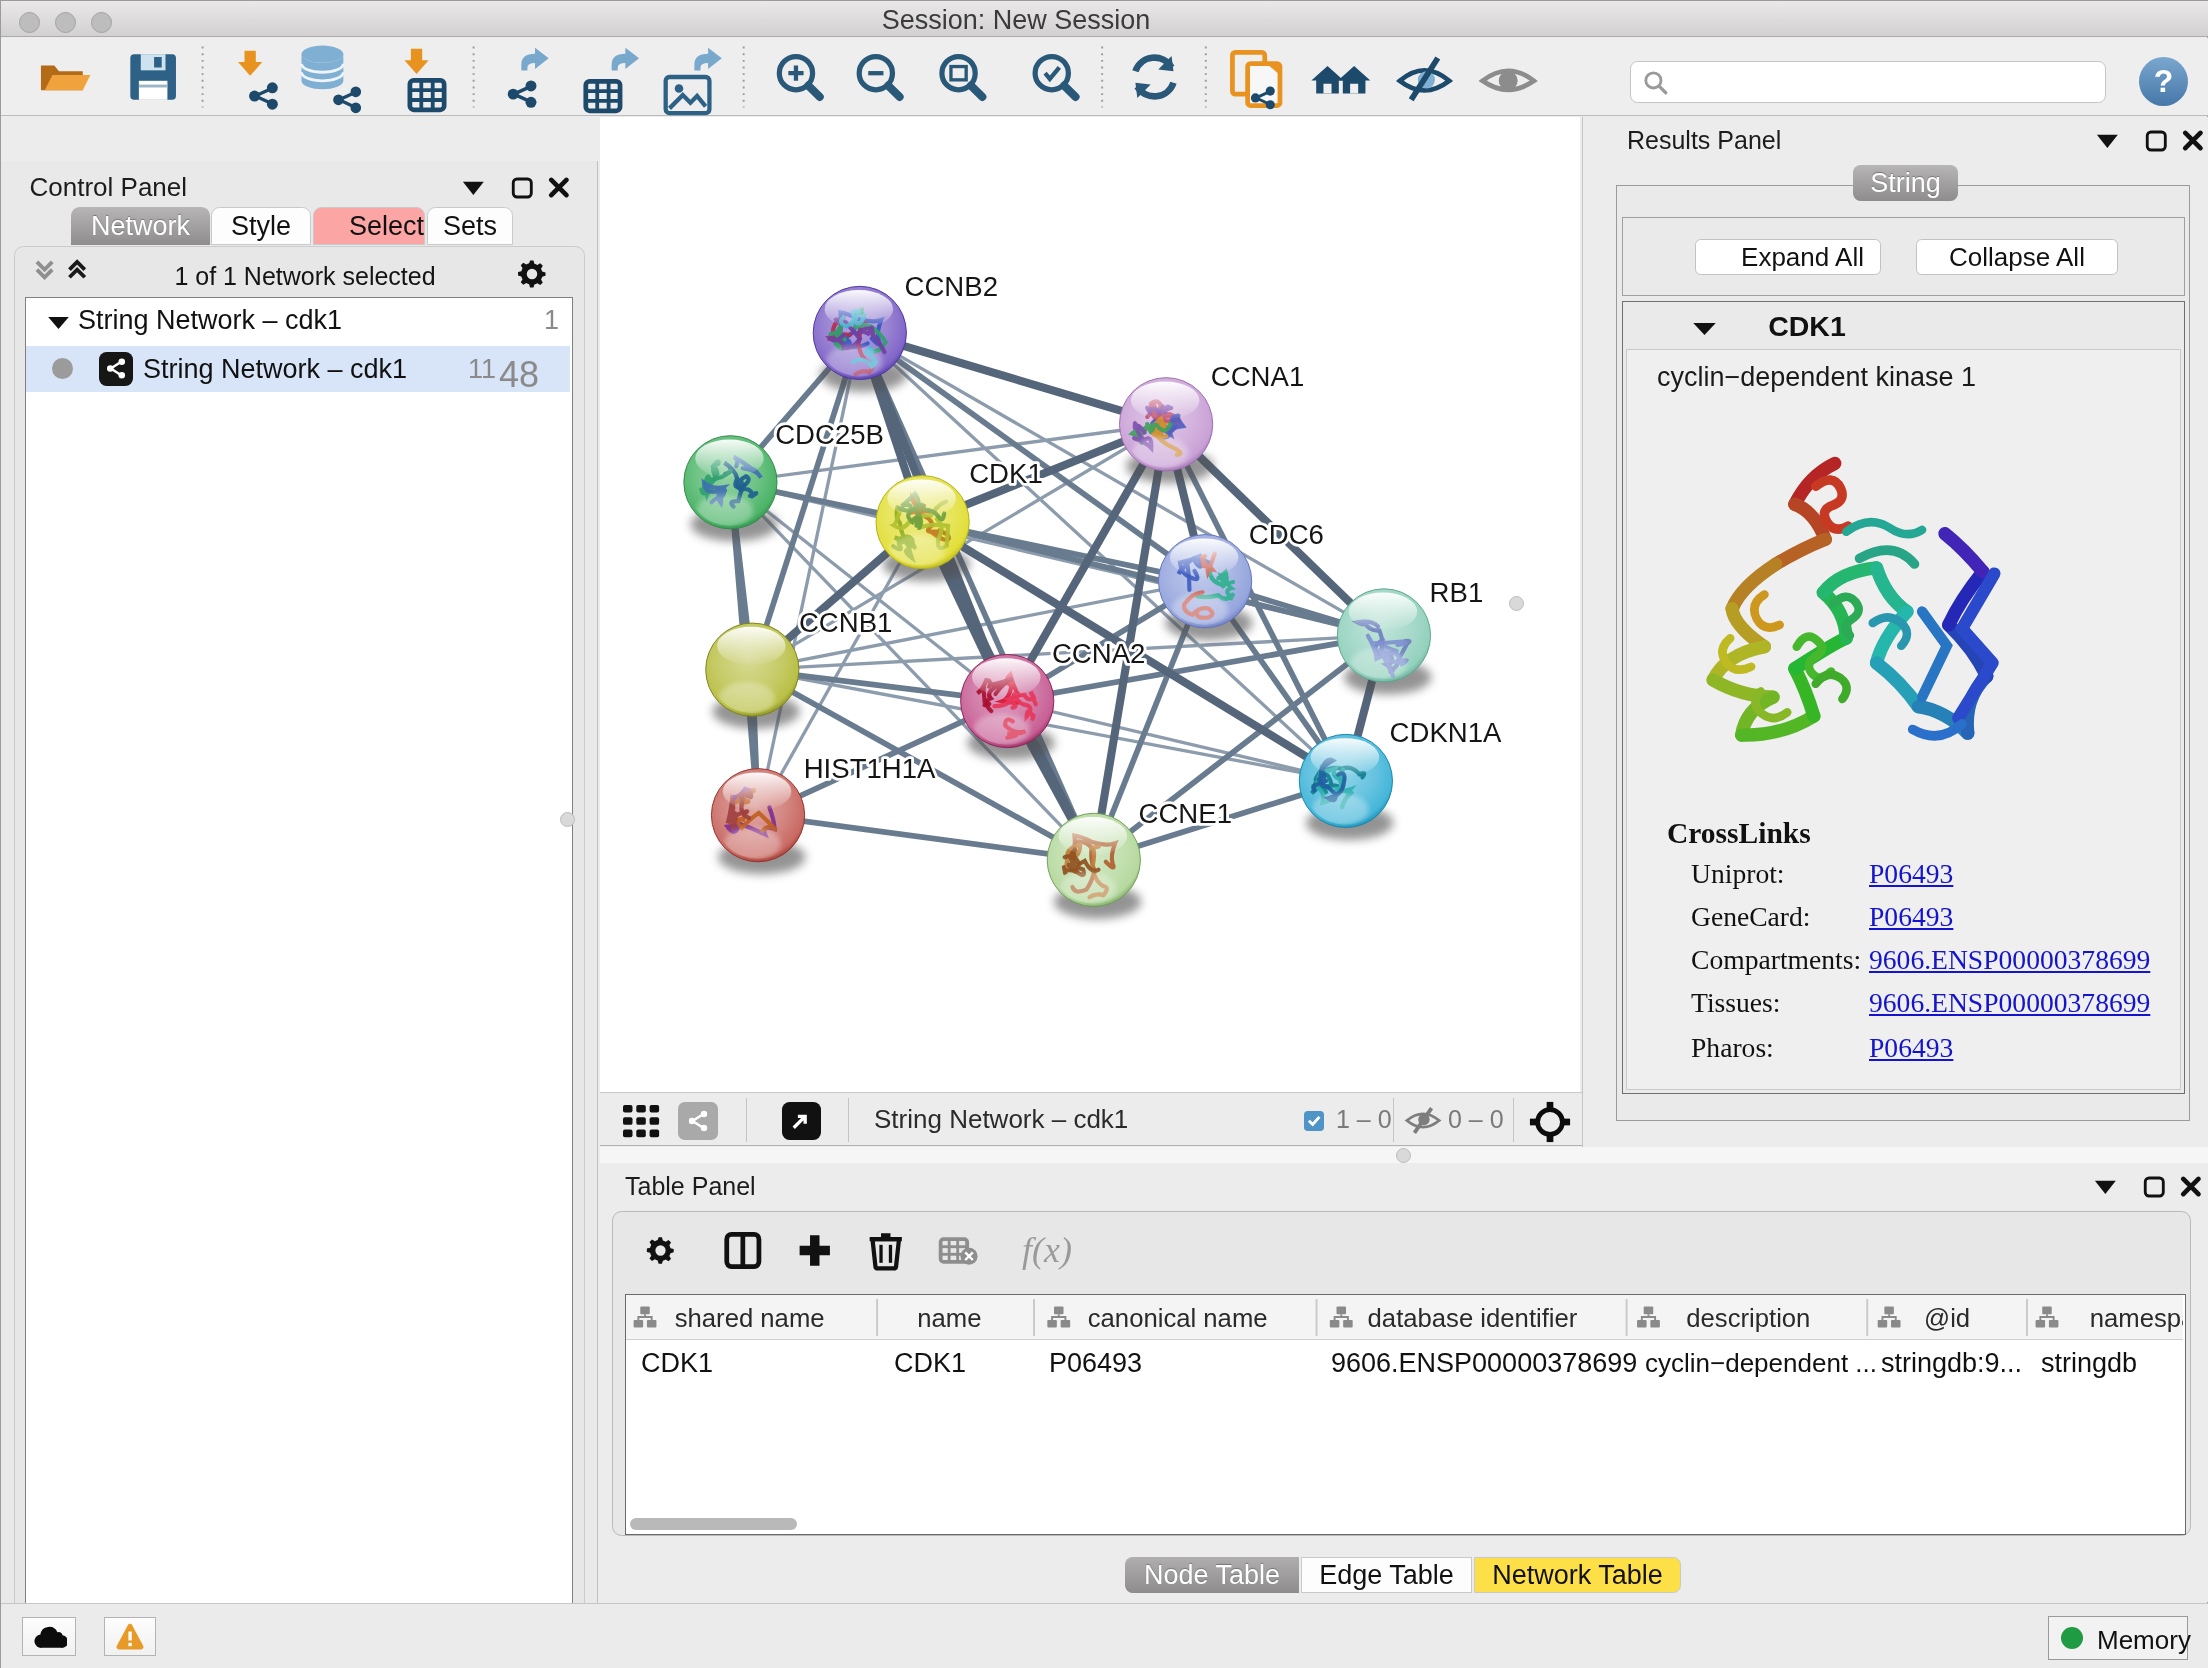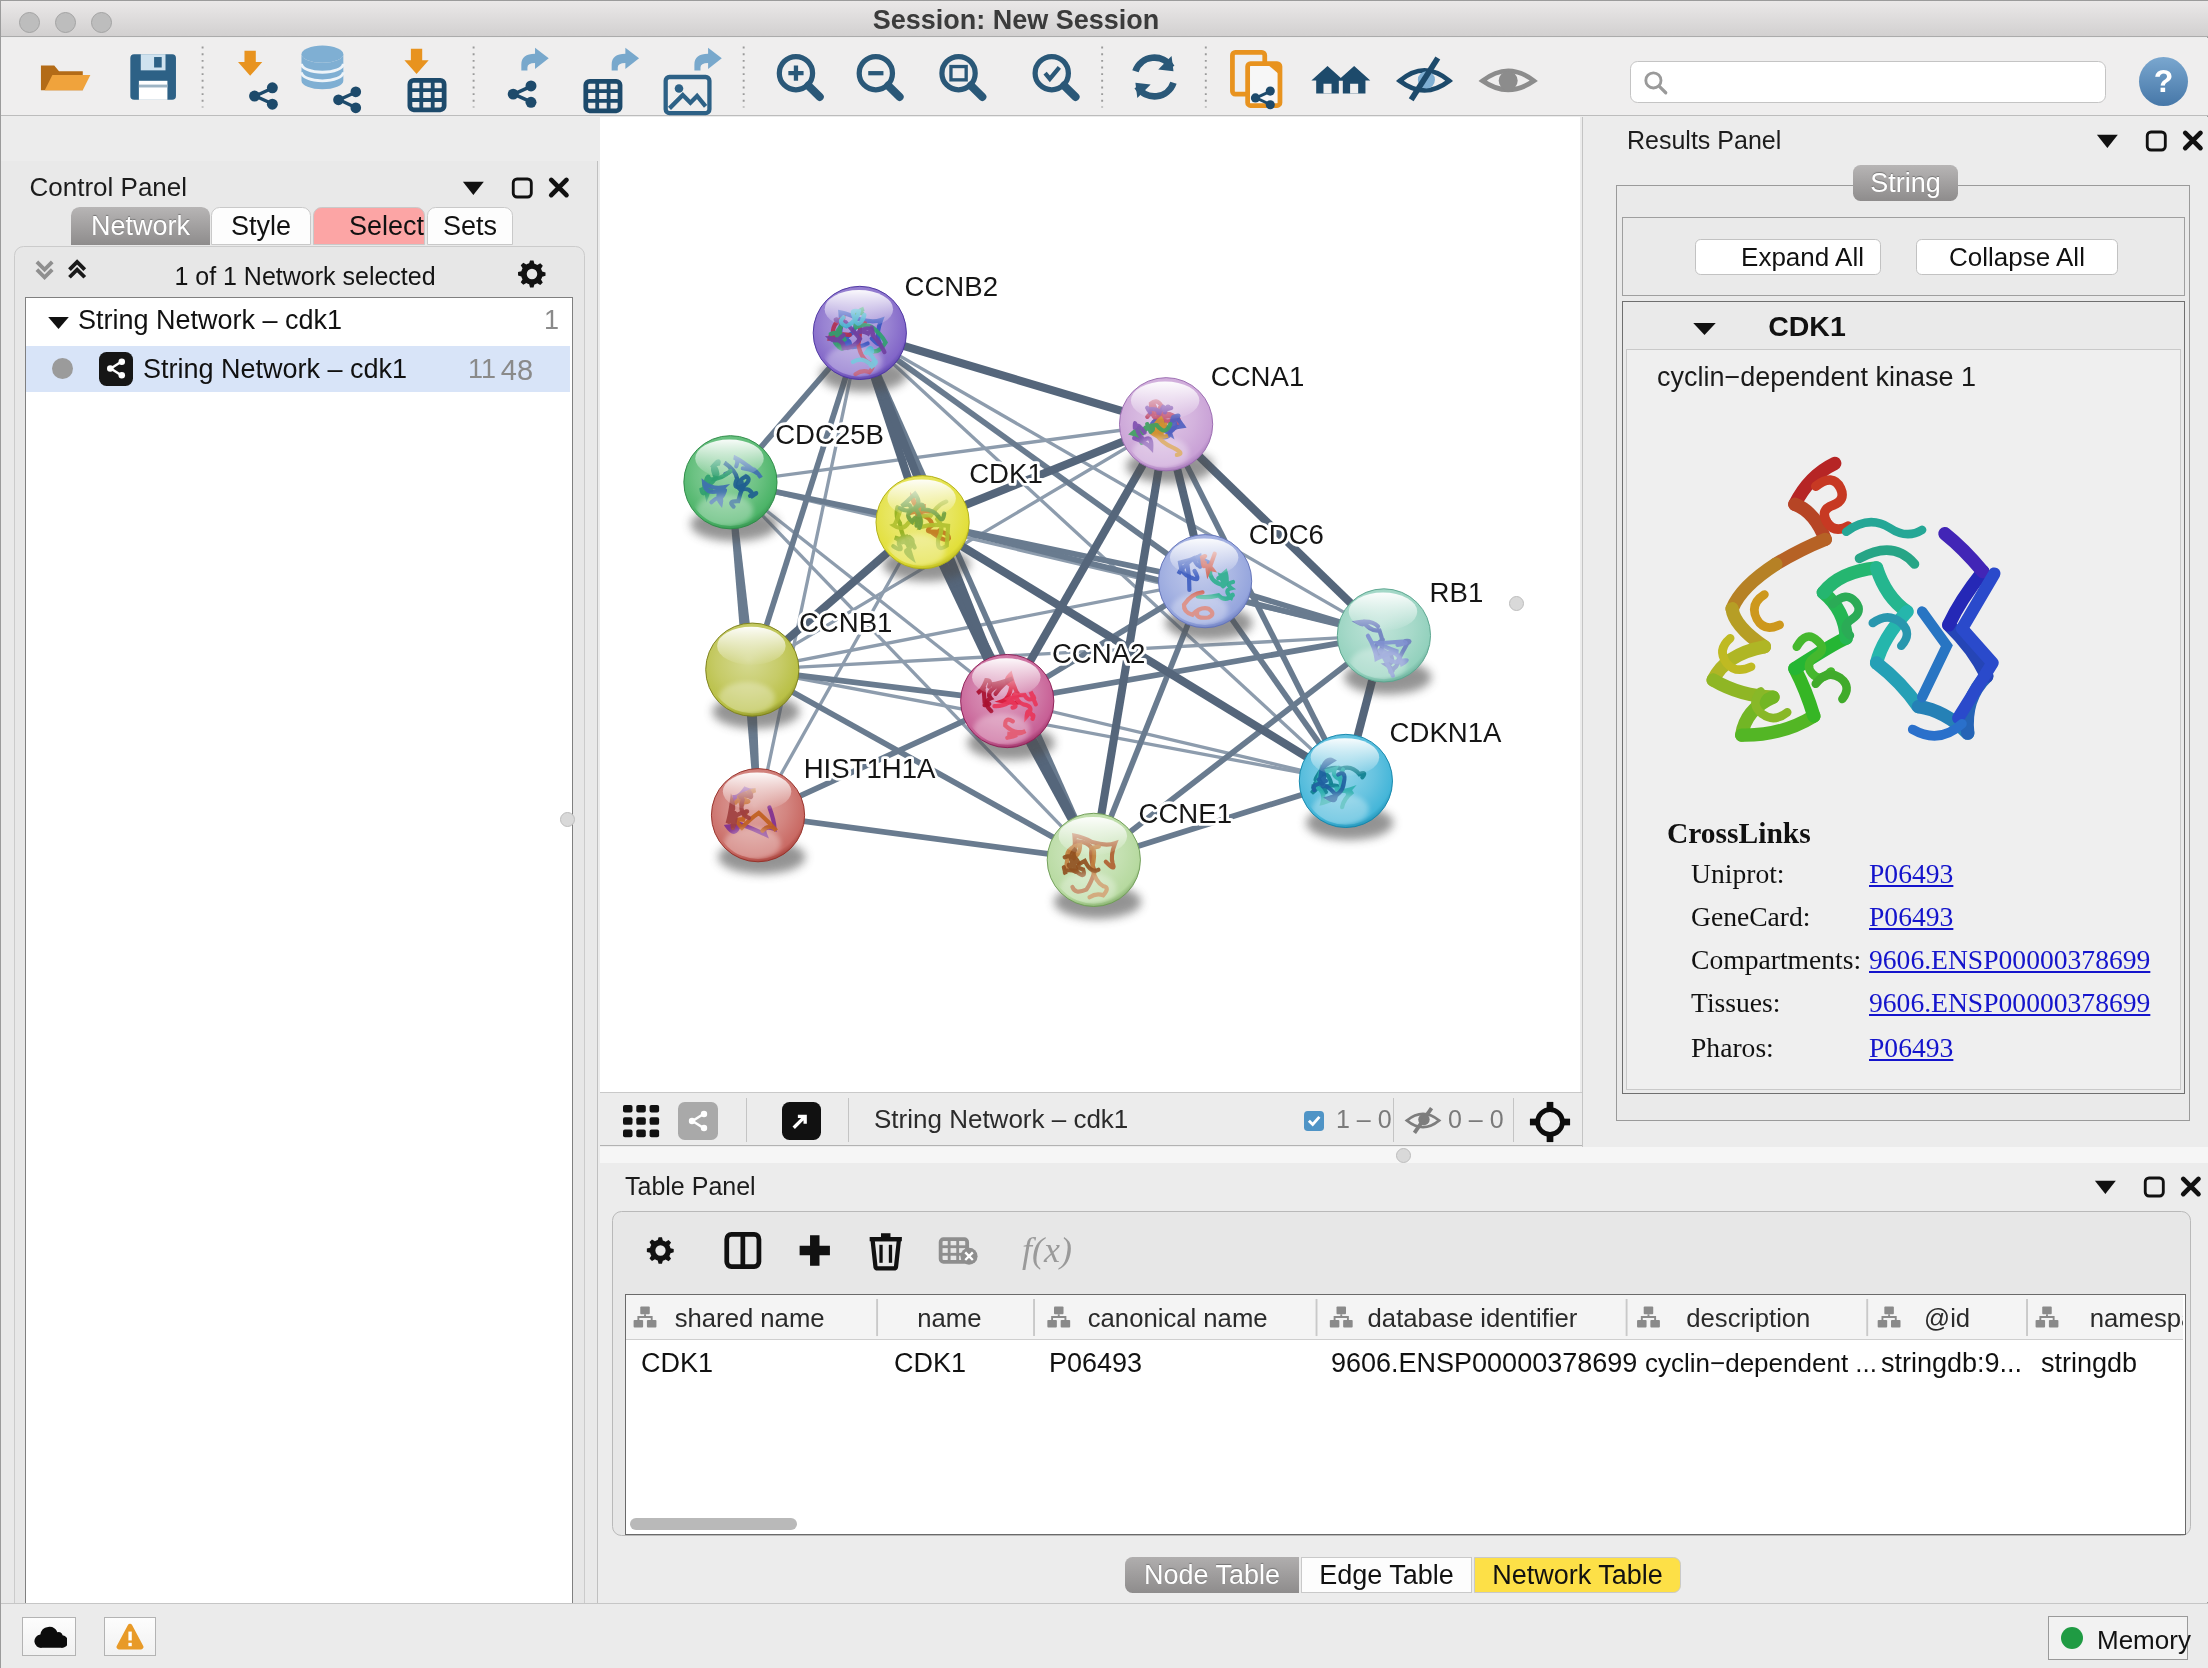--- a/index.html
+++ b/index.html
@@ -5,21 +5,21 @@
   .abs { position:absolute; }
   .serif { font-family:"Liberation Serif", serif; }
 </style></head>
 <body>
 <div class="abs" style="left:0;top:0;width:2208px;height:1668px;border:1px solid #9b9b9b;">
 
 <div class="abs" style="left:0;top:0;width:2208px;height:36px;background:linear-gradient(#eae8e8,#d2d0d0);border-bottom:1px solid #ababab;">
   <div class="abs" style="left:18px;top:10.5px;width:21px;height:21px;border-radius:50%;background:#bdbdbd;border:1px solid #a3a3a3;"></div>
   <div class="abs" style="left:54px;top:10.5px;width:21px;height:21px;border-radius:50%;background:#bdbdbd;border:1px solid #a3a3a3;"></div>
   <div class="abs" style="left:90px;top:10.5px;width:21px;height:21px;border-radius:50%;background:#bdbdbd;border:1px solid #a3a3a3;"></div>
-  <div class="abs" style="left:0;top:3.8px;width:2030px;text-align:center;font-size:27px;font-weight:bold;color:#3b3b3b;">Session: New Session</div>
+  <div class="abs" style="left:0;top:3.8px;width:2030px;text-align:center;font-size:27px;font-weight:normal;color:#3b3b3b;">Session: New Session</div>
 </div>
 
 <div class="abs" style="left:0;top:37px;width:2208px;height:78px;background:#efeeee;border-bottom:1px solid #bcbcbc;"></div>
 <svg class="abs" style="left:0;top:37px;" width="2208" height="78" viewBox="0 39 2322 82">
   <g transform="translate(0,0)">
         <g transform="translate(70,80)">
           <path d="M -28 14 L -28 -12 L -14 -12 L -9 -6 L 16 -6 L 16 14 Z" fill="#b36b17"></path>
           <path d="M -24 14 L -16 -2 L 24 -2 L 16 14 Z" fill="#f0a33c"></path>
         </g>
 <g transform="translate(160,80)">
@@ -184,21 +184,21 @@
             <g stroke="#fff" stroke-width="2.6" fill="#fff">
               <line x1="6" y1="12" x2="17" y2="5"></line>
               <line x1="6" y1="12" x2="17" y2="19"></line>
               <circle cx="5.5" cy="12" r="3.4" stroke="none"></circle>
               <circle cx="17.5" cy="5" r="3.4" stroke="none"></circle>
               <circle cx="17.5" cy="19" r="3.4" stroke="none"></circle>
             </g>
           </svg>
       <div class="abs" style="left:117px;top:7.6px;font-size:27px;color:#111;">String Network – cdk1</div>
       <div class="abs" style="left:418px;top:7.6px;width:52px;text-align:right;font-size:27px;color:#8a8a8a;">11</div>
-      <div class="abs" style="left:461px;top:7.6px;width:52px;text-align:center;font-size:29px;color:#8a8a8a;padding-left:8px;">48</div>
+      <div class="abs" style="left:461px;top:7.6px;width:52px;text-align:right;font-size:36px;color:#8a8a8a;padding-left:8px;">48</div>
     </div>
   </div>
 </div>
 
 <div class="abs" style="left:599px;top:116px;width:980px;height:975px;background:#ffffff;"></div>
 <svg class="abs" style="left:599px;top:116px;" width="980" height="975" viewBox="630 122 1030 1025">
   <defs>
   <filter id="blur6" x="-50%" y="-50%" width="200%" height="200%">
           <feGaussianBlur stdDeviation="5"></feGaussianBlur>
         </filter>

